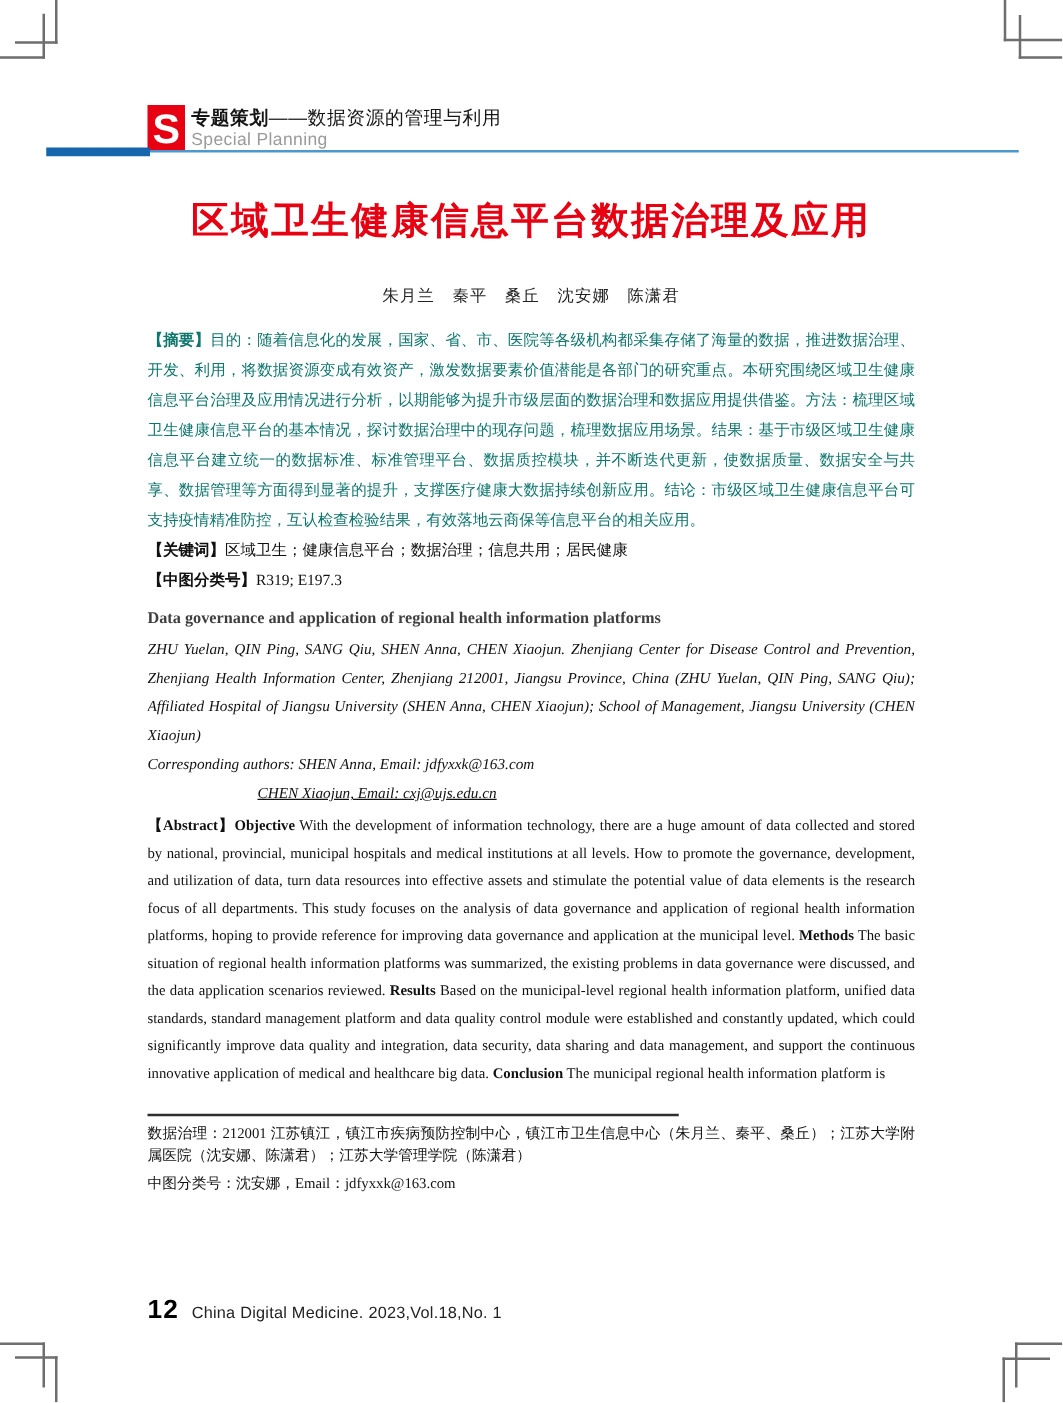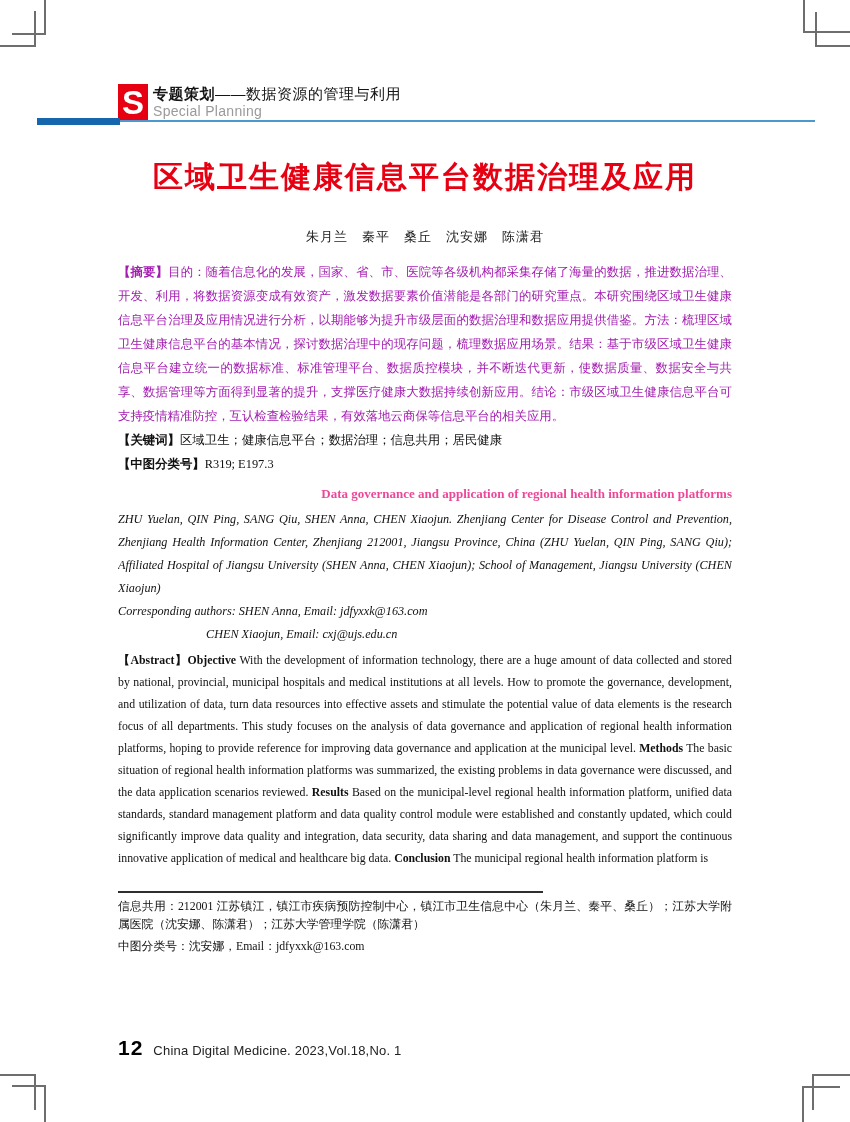--- a/index.html
+++ b/index.html
@@ -43,32 +43,32 @@
   .col-top { top:158px; }
   .art-title {
     font-family:"Liberation Sans","DejaVu Sans",sans-serif; font-weight:bold;
     font-size:30px; line-height:38px; color:#e60012; text-align:center; letter-spacing:2px;
     white-space:nowrap;
   }
   .authors {
     margin-top:32px; font-size:13px; line-height:18px; text-align:center; color:#222;
     letter-spacing:1px;
   }
-  .abs-zh { margin-top:14px; font-size:12.4px; line-height:24px; text-align:justify; color:#a21caf; }
+  .abs-zh { margin-top:14px; font-size:12.4px; line-height:24px; text-align:justify; color:#0f766e; }
   .abs-zh .label, .kw .label, .clc .label { font-weight:bold; }
   .kw  { font-size:12.4px; line-height:24px; color:#111; }
   .doi { font-size:12.6px; line-height:24px; color:#111; }
   .clc { font-size:12.4px; line-height:24px; color:#111; }
 
   
   .col-en { top:486px; height:404px; overflow:hidden; }
-  .en-title { font-size:13px; font-weight:bold; line-height:16px; color:#ec4899;text-align:right; }
+  .en-title { font-size:13px; font-weight:bold; line-height:16px; color:#404040; }
   .affil { margin-top:6px; font-style:italic; font-size:12.2px; line-height:23px; text-align:justify; color:#111; }
   .corr  { font-style:italic; font-size:12.2px; line-height:23px; color:#111; }
-  .corr-2 { padding-left:88px; }
+  .corr-2 { padding-left:88px;text-decoration:underline; }
   .abs-en { margin-top:3px; font-size:11.8px; line-height:22px; text-align:justify; color:#111; }
   .abs-en .b { font-weight:bold; }
 
   
   .col-fn { top:891px; }
   .fn-rule { width:425px; height:2px; background:#2e2e2e; }
   .fn { margin-top:4px; font-size:11.8px; line-height:18px; text-align:justify; color:#111; }
   .fn-first { margin-top:6px; }
   .fn-indent { padding-left:59px; }
 
@@ -125,21 +125,21 @@
     <div class="en-title">Data governance and application of regional health information platforms</div>
     <div class="affil">ZHU Yuelan, QIN Ping, SANG Qiu, SHEN Anna, CHEN Xiaojun. Zhenjiang Center for Disease Control and Prevention, Zhenjiang Health Information Center, Zhenjiang 212001, Jiangsu Province, China (ZHU Yuelan, QIN Ping, SANG Qiu); Affiliated Hospital of Jiangsu University (SHEN Anna, CHEN Xiaojun); School of Management, Jiangsu University (CHEN Xiaojun)</div>
     <div class="corr">Corresponding authors: SHEN Anna, Email: jdfyxxk@163.com</div>
     <div class="corr corr-2">CHEN Xiaojun, Email: cxj@ujs.edu.cn</div>
     <div class="abs-en"><span class="b">【Abstract】Objective</span><span> With the development of information technology, there are a huge amount of data collected and stored by national, provincial, municipal hospitals and medical institutions at all levels. How to promote the governance, development, and utilization of data, turn data resources into effective assets and stimulate the potential value of data elements is the research focus of all departments. This study focuses on the analysis of data governance and application of regional health information platforms, hoping to provide reference for improving data governance and application at the municipal level. </span><span class="b">Methods</span><span> The basic situation of regional health information platforms was summarized, the existing problems in data governance were discussed, and the data application scenarios reviewed. </span><span class="b">Results</span><span> Based on the municipal-level regional health information platform, unified data standards, standard management platform and data quality control module were established and constantly updated, which could significantly improve data quality and integration, data security, data sharing and data management, and support the continuous innovative application of medical and healthcare big data. </span><span class="b">Conclusion</span><span> The municipal regional health information platform is</span></div>
   </div>
 
   <div class="col col-fn">
     <div class="fn-rule"></div>
     <div class="fn">
-      <span>信息共用：</span><span>212001 江苏镇江，镇江市疾病预防控制中心，镇江市卫生信息中心（朱月兰、秦平、桑丘）；江苏大学附属医院（沈安娜、陈潇君）；江苏大学管理学院（陈潇君）</span>
+      <span>数据治理：</span><span>212001 江苏镇江，镇江市疾病预防控制中心，镇江市卫生信息中心（朱月兰、秦平、桑丘）；江苏大学附属医院（沈安娜、陈潇君）；江苏大学管理学院（陈潇君）</span>
     </div>
     <div class="fn">
       <span>中图分类号：</span><span>沈安娜，Email：jdfyxxk@163.com</span>
     </div>
   </div>
 
   <div class="footer">
     <span class="pageno">12</span>
     <span class="journal">China Digital Medicine. 2023,Vol.18,No. 1</span>
   </div>

